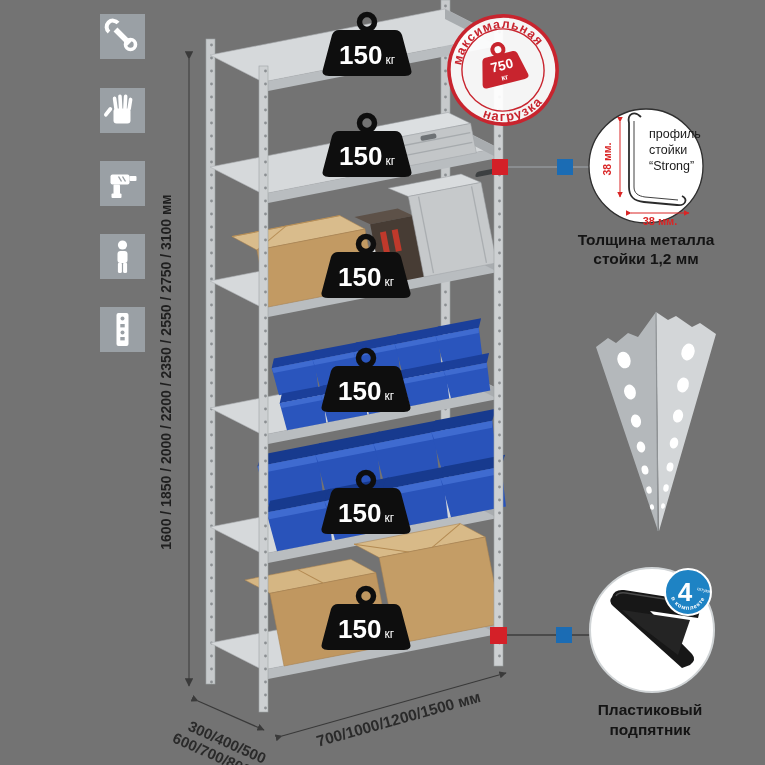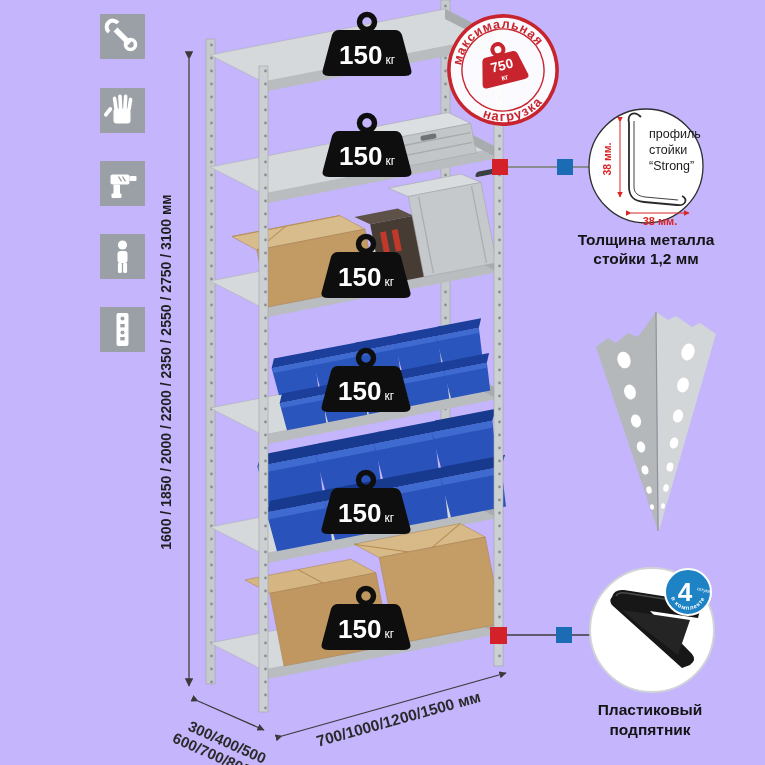--- a/index.html
+++ b/index.html
@@ -1,16 +1,16 @@
 <!DOCTYPE html>
 <html><head>
 <meta charset="utf-8">
 <style>
   html,body{margin:0;padding:0;background:#fff;}
-  .stage{position:relative;width:765px;height:765px;background:#c4b5fd;overflow:hidden;
+  .stage{position:relative;width:765px;height:765px;background:#737373;overflow:hidden;
          font-family:"Liberation Sans", sans-serif;}
   svg text{font-family:"Liberation Sans", sans-serif;}
 </style>
 </head>
 <body>
 
 <div class="stage">
 <svg width="765" height="765" viewBox="0 0 765 765">
   <defs>
     <pattern id="ph" width="9" height="13" patternUnits="userSpaceOnUse">

